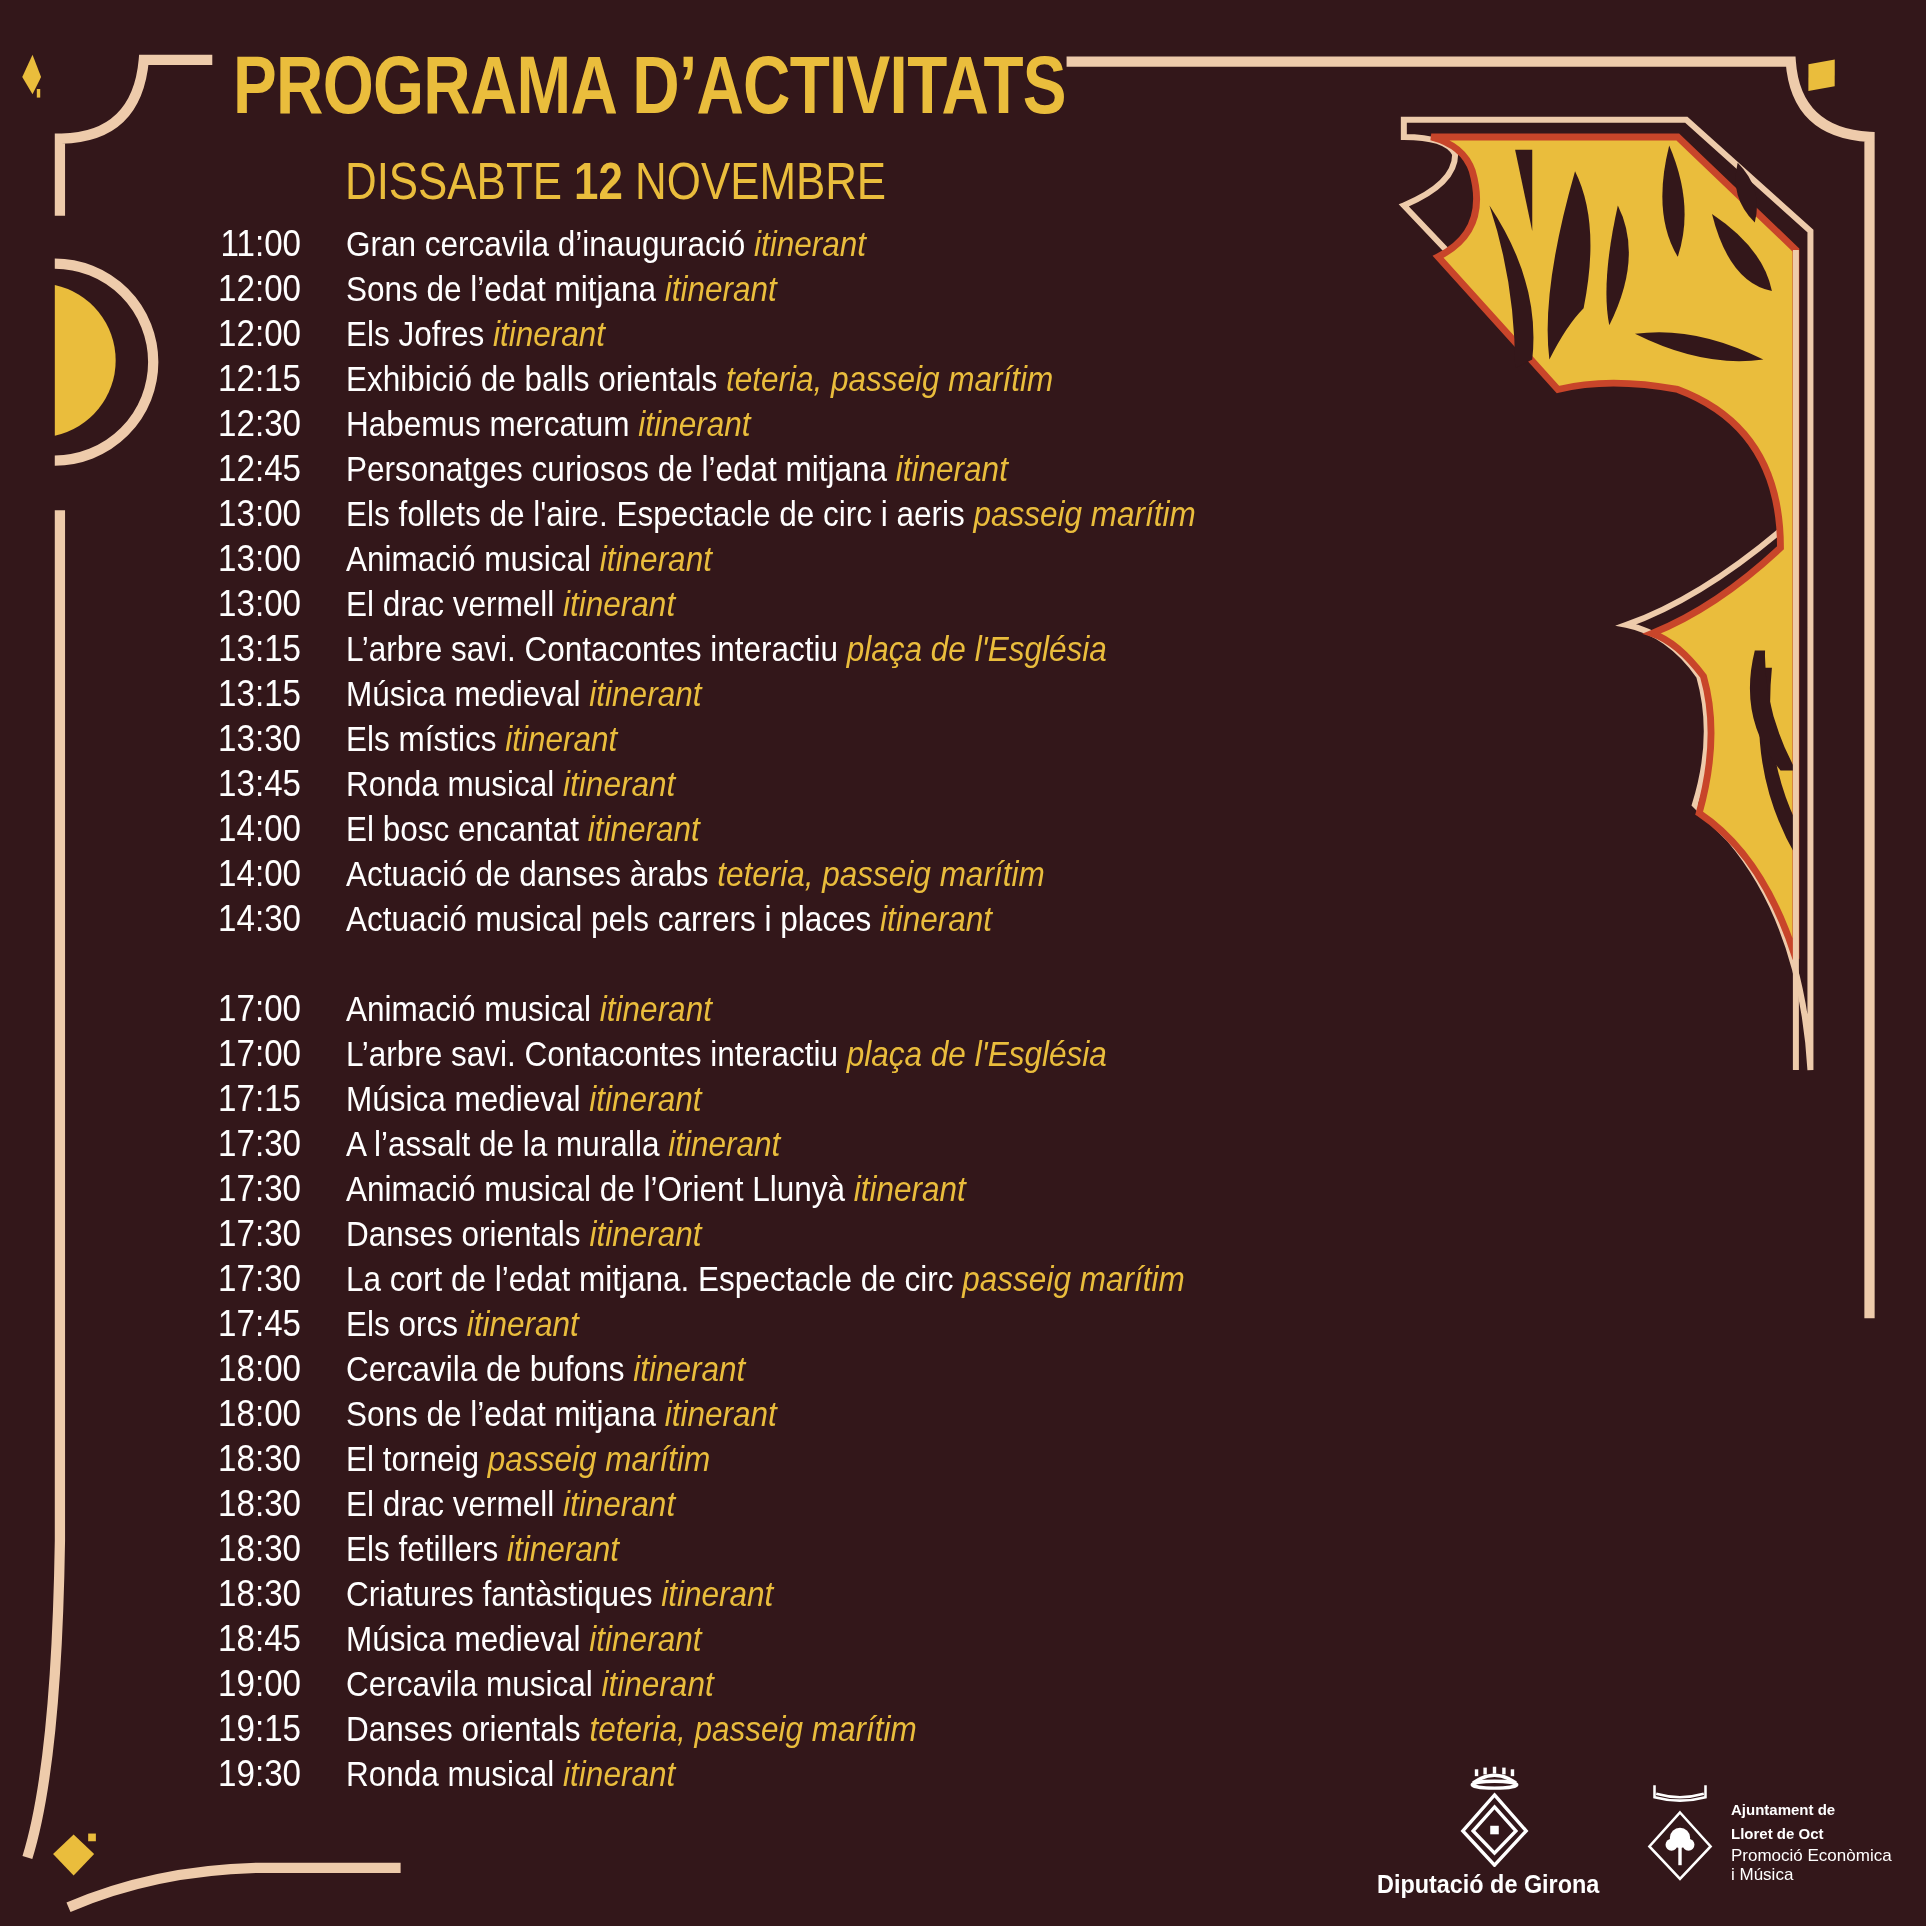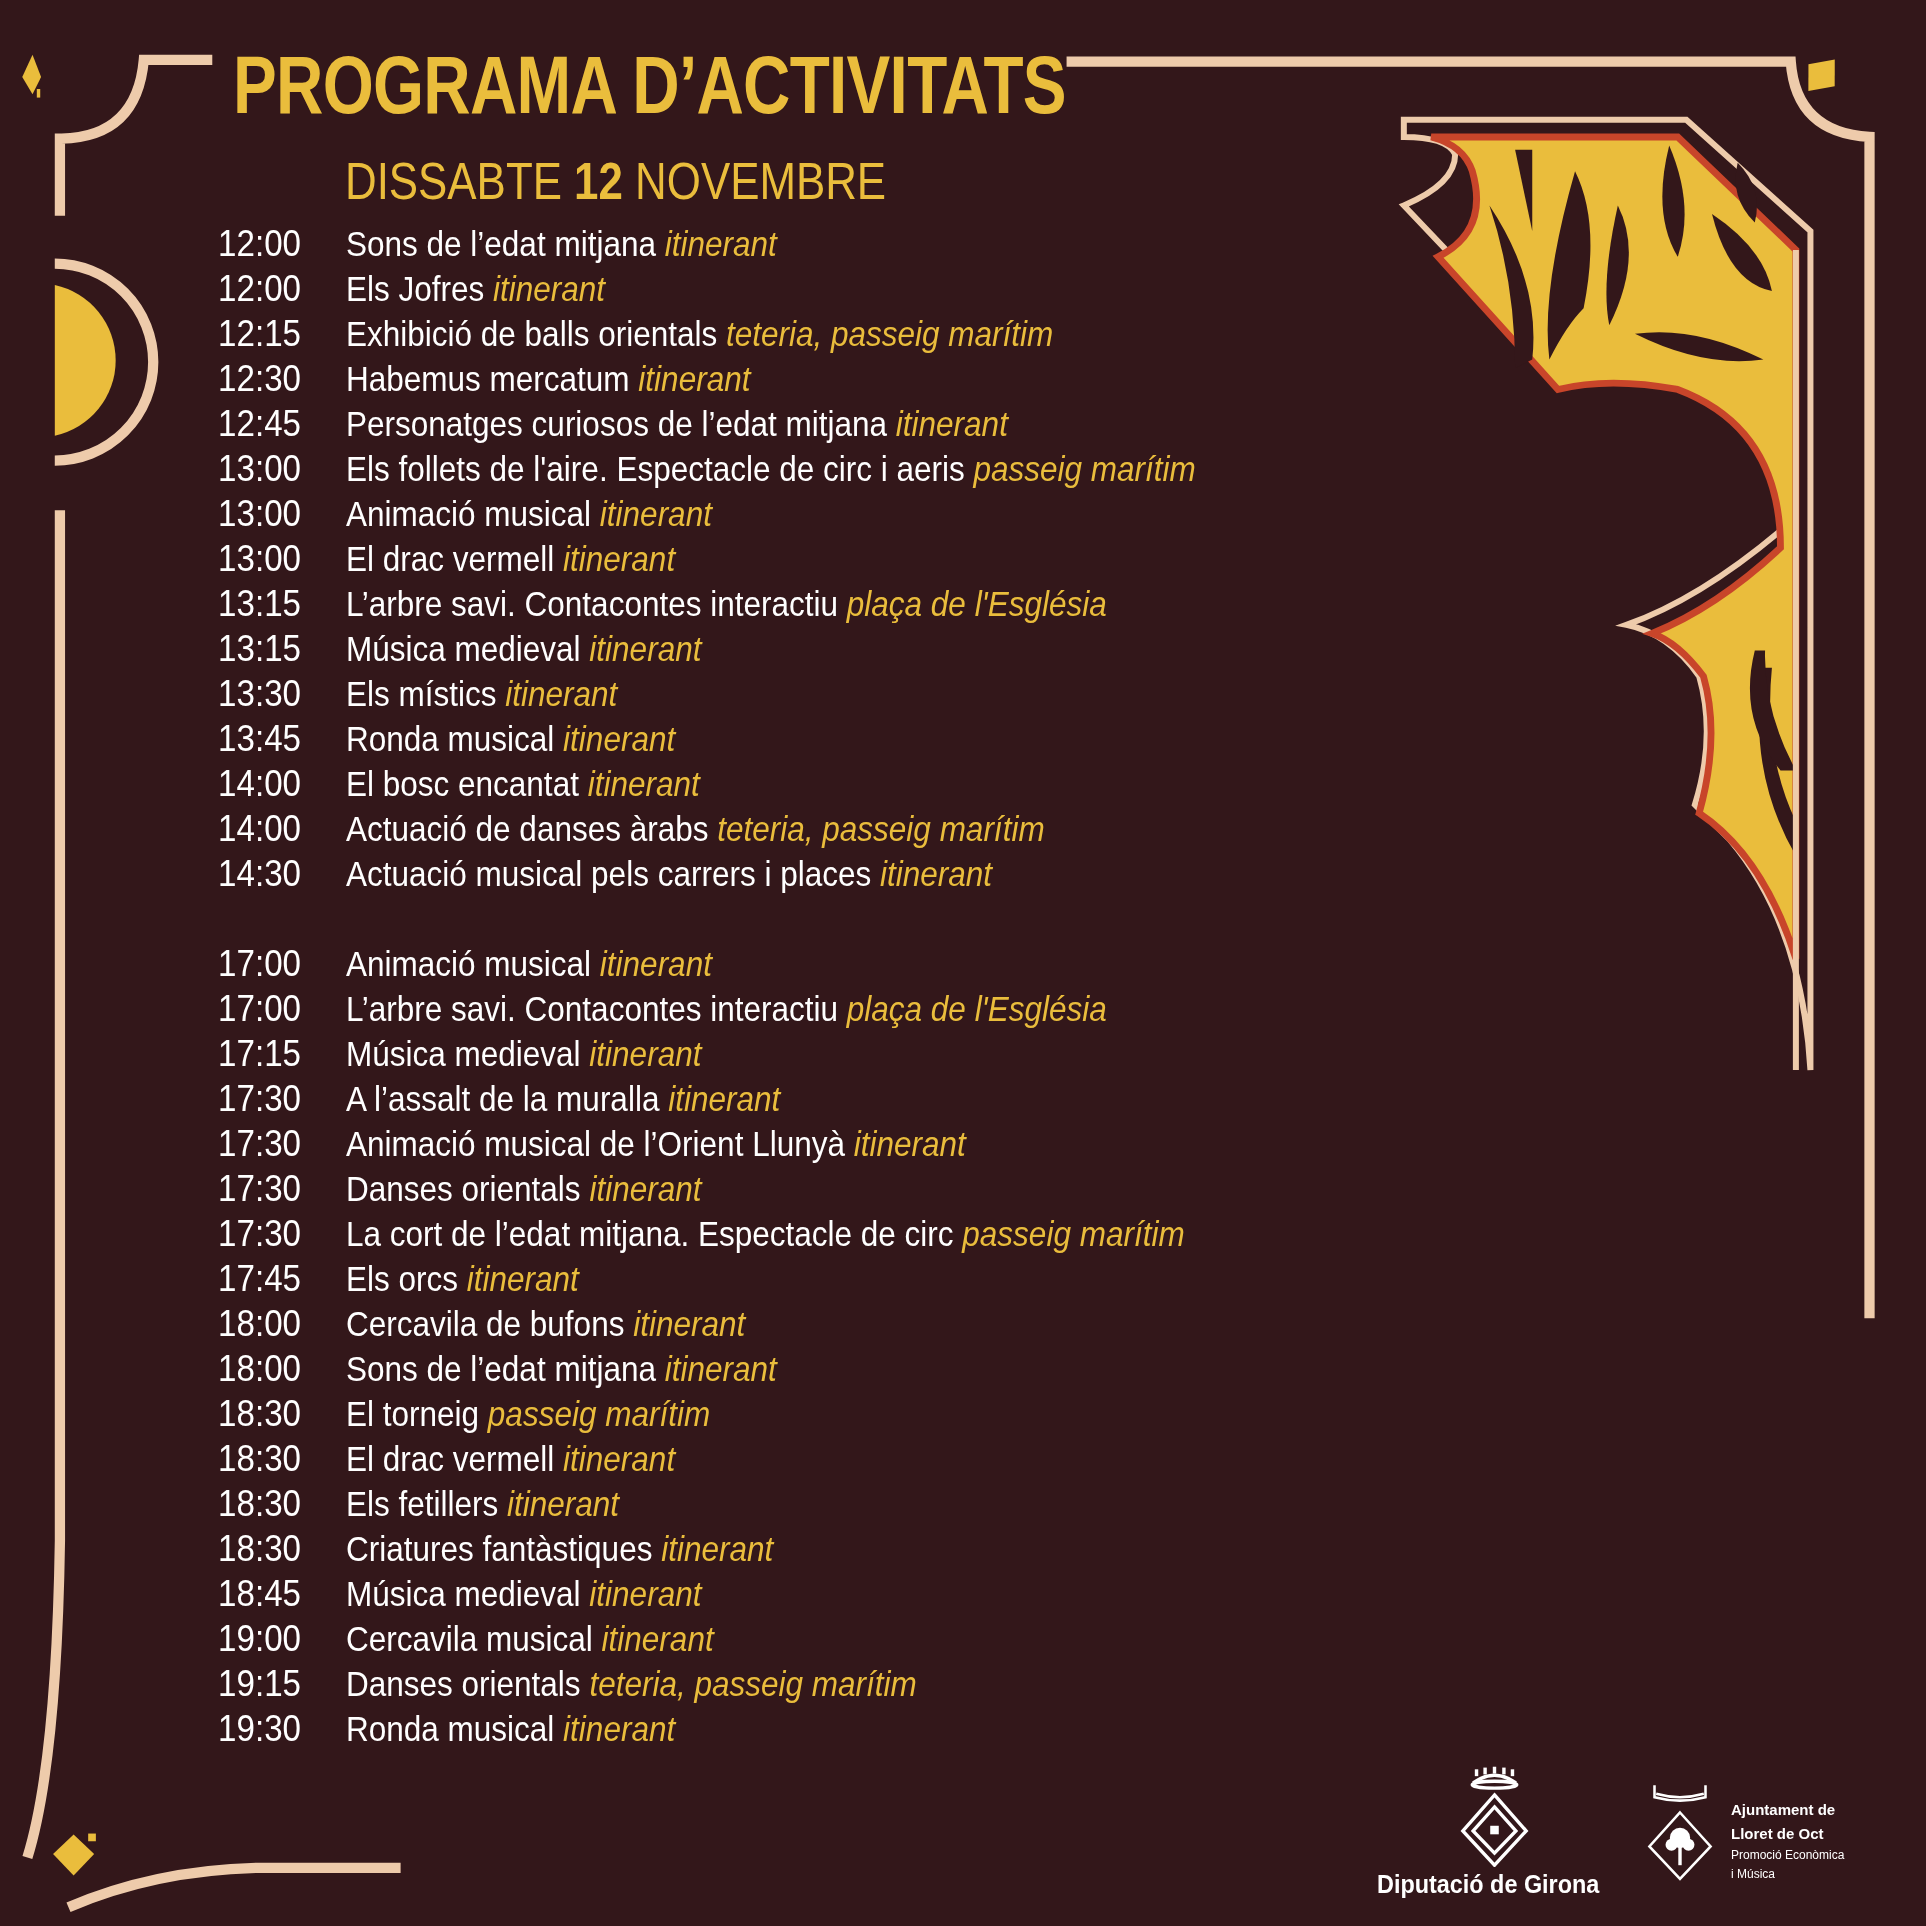--- a/index.html
+++ b/index.html
@@ -49,21 +49,21 @@
   .loc { color:#eabd3c; font-style:italic; }
   .logos { position:absolute; left:1370px; top:1764px; width:531px; height:146px; }
   .logo-girona-text {
     position:absolute; left:6.8px; top:105px;
     font-family:"Liberation Sans", sans-serif; font-weight:bold;
     font-size:26px; color:#ffffff; white-space:nowrap;
     transform:scaleX(0.9); transform-origin:left top;
   }
   .lloret-text { position:absolute; left:361px; top:34px; color:#fff; white-space:nowrap; }
   .lloret-l1, .lloret-l2 { font-weight:bold; font-size:15px; line-height:24px; display:block; }
-  .lloret-l3, .lloret-l4 { font-size:12px; line-height:19px; display:block; }
+  .lloret-l3, .lloret-l4 { font-size:17px; line-height:19px; display:block; }
 </style>
 </head>
 <body>
 
 <svg class="frame" viewBox="0 0 2250 2250" xmlns="http://www.w3.org/2000/svg">
   <g fill="none" stroke="#eecbab" stroke-width="12">
 
     <path d="M248 70 L168 70 Q160 160 72 162 L70 162 L70 252"></path>
 
     <path d="M1246 72 L2092 72 Q2098 155 2184 160 L2184 1540"></path>
@@ -107,20 +107,24 @@
 
 <div class="title">PROGRAMA D’ACTIVITATS</div>
 <div class="date">
   <span>DISSABTE</span>
   <b>12</b>
   <span>NOVEMBRE</span>
 </div>
 
 <div class="schedule" id="schedule">
     <div class="row">
+      <span class="time">11:00</span>
+      <span class="act"><span>Gran cercavila d’inauguració</span> <span class="loc">itinerant</span></span>
+    </div>
+    <div class="row">
       <span class="time">12:00</span>
       <span class="act"><span>Sons de l’edat mitjana</span> <span class="loc">itinerant</span></span>
     </div>
     <div class="row">
       <span class="time">12:00</span>
       <span class="act"><span>Els Jofres</span> <span class="loc">itinerant</span></span>
     </div>
     <div class="row">
       <span class="time">12:15</span>
       <span class="act"><span>Exhibició de balls orientals</span> <span class="loc">teteria, passeig marítim</span></span>

